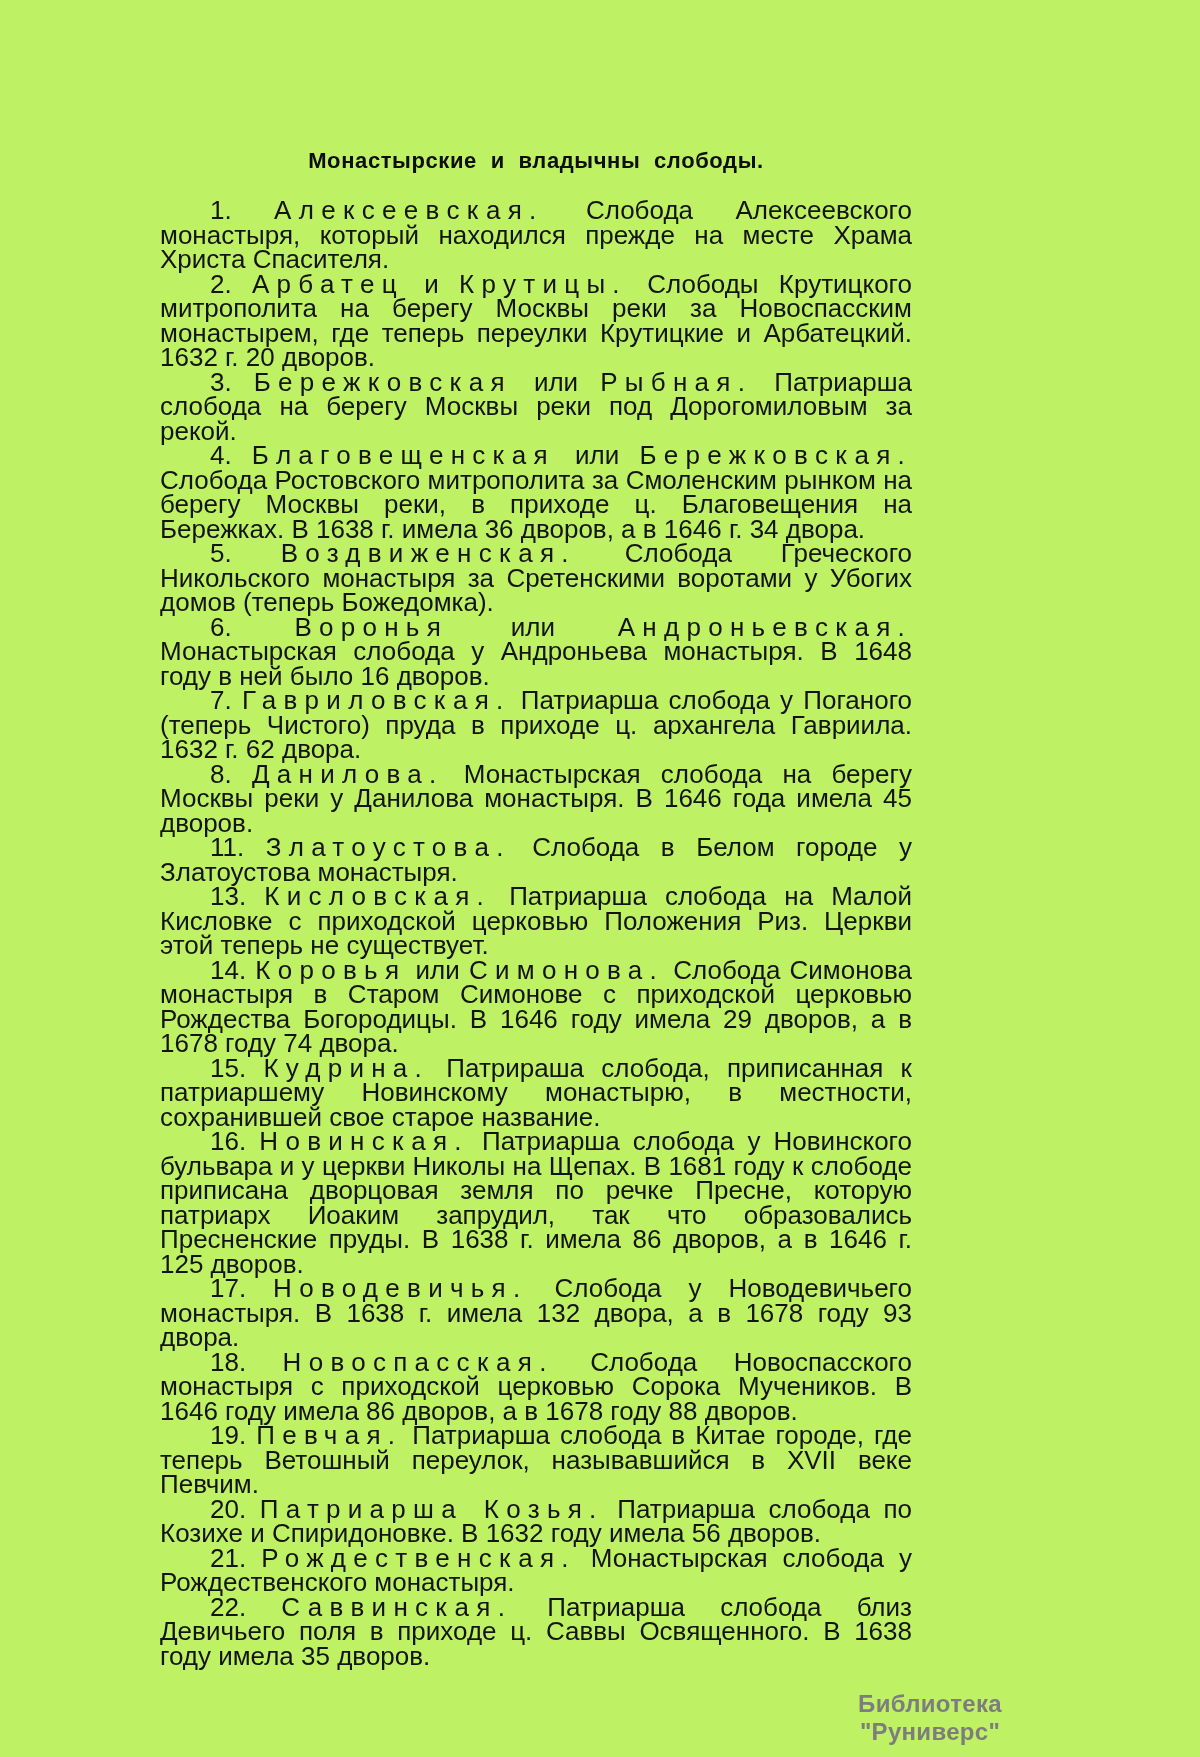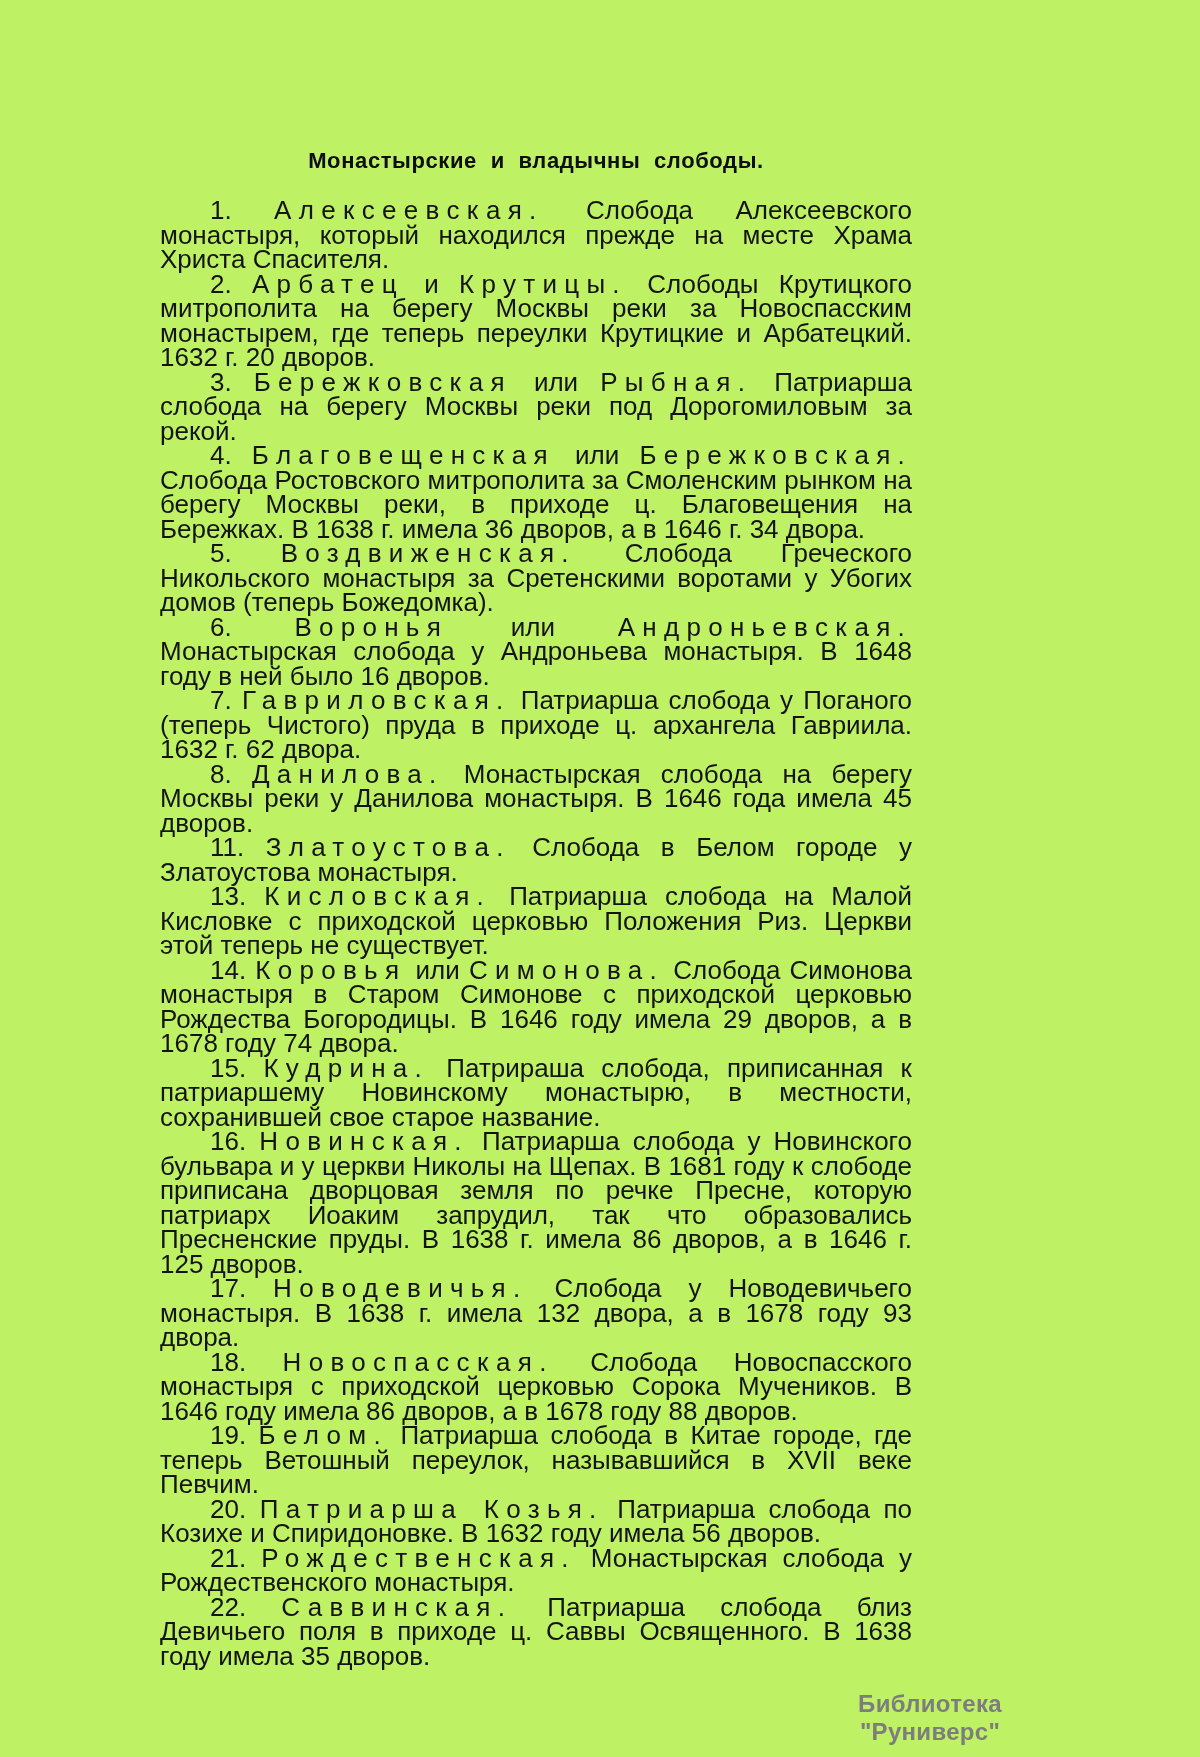--- a/index.html
+++ b/index.html
@@ -87,21 +87,21 @@
     <p class="item"><span>14.</span> <span class="sp">Коровья</span> <span>или</span> <span class="sp">Симонова.</span> <span>Слобода Симонова монастыря в Старом Симонове с приходской церковью Рождества Богородицы. В 1646 году имела 29 дворов, а в 1678 году 74 двора.</span></p>
 
     <p class="item"><span>15.</span> <span class="sp">Кудрина.</span> <span></span> <span class="sp"></span> <span>Патрираша слобода, приписанная к патриаршему Новинскому монастырю, в местности, сохранившей свое старое название.</span></p>
 
     <p class="item"><span>16.</span> <span class="sp">Новинская.</span> <span></span> <span class="sp"></span> <span>Патриарша слобода у Новинского бульвара и у церкви Николы на Щепах. В 1681 году к слободе приписана дворцовая земля по речке Пресне, которую патриарх Иоаким запрудил, так что образовались Пресненские пруды. В 1638 г. имела 86 дворов, а в 1646 г. 125 дворов.</span></p>
 
     <p class="item"><span>17.</span> <span class="sp">Новодевичья.</span> <span></span> <span class="sp"></span> <span>Слобода у Новодевичьего монастыря. В 1638 г. имела 132 двора, а в 1678 году 93 двора.</span></p>
 
     <p class="item"><span>18.</span> <span class="sp">Новоспасская.</span> <span></span> <span class="sp"></span> <span>Слобода Новоспасского монастыря с приходской церковью Сорока Мучеников. В 1646 году имела 86 дворов, а в 1678 году 88 дворов.</span></p>
 
-    <p class="item"><span>19.</span> <span class="sp">Белом.</span> <span></span> <span class="sp"></span> <span>Патриарша слобода в Китае городе, где теперь Ветошный переулок, называвшийся в XVII веке Певчим.</span></p>
+    <p class="item"><span>19.</span> <span class="sp">Певчая.</span> <span></span> <span class="sp"></span> <span>Патриарша слобода в Китае городе, где теперь Ветошный переулок, называвшийся в XVII веке Певчим.</span></p>
 
     <p class="item"><span>20.</span> <span class="sp">Патриарша Козья.</span> <span></span> <span class="sp"></span> <span>Патриарша слобода по Козихе и Спиридоновке. В 1632 году имела 56 дворов.</span></p>
 
     <p class="item"><span>21.</span> <span class="sp">Рождественская.</span> <span></span> <span class="sp"></span> <span>Монастырская слобода у Рождественского монастыря.</span></p>
 
     <p class="item"><span>22.</span> <span class="sp">Саввинская.</span> <span></span> <span class="sp"></span> <span>Патриарша слобода близ Девичьего поля в приходе ц. Саввы Освященного. В 1638 году имела 35 дворов.</span></p>
   </div>
 
   <div class="watermark">Библиотека "Руниверс"</div>
 </div>

